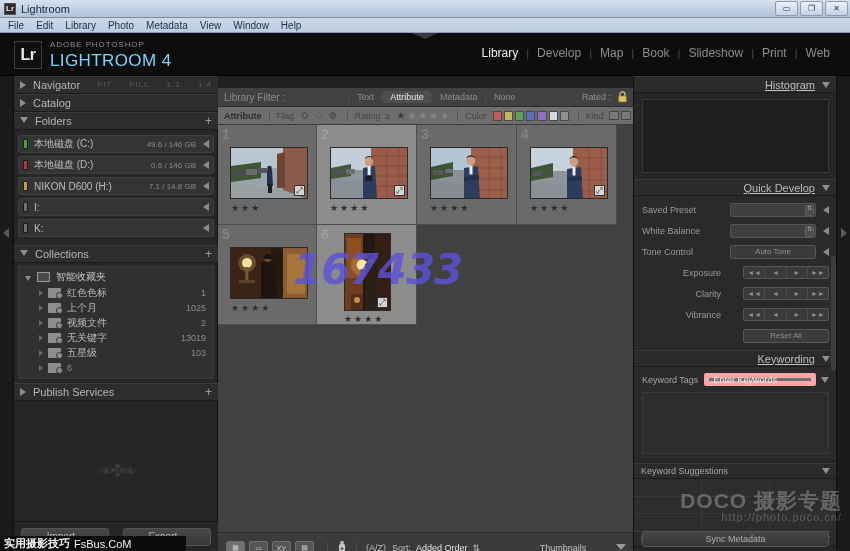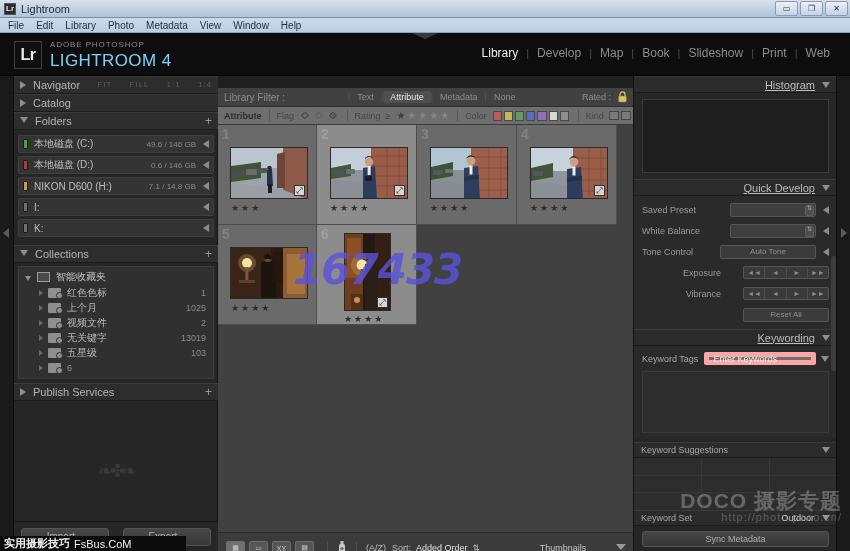--- a/index.html
+++ b/index.html
@@ -238,21 +238,21 @@
     position: absolute; right: 1px; top: 1px; width: 9px; height: 11px;
     background: #4e4e4e; border: 1px solid #5e5e5e; border-radius: 2px;
     font-size: 6px; color: #aaa; text-align: center; line-height: 5px;
   }
   .qd-arr {
     margin-left: 7px; width: 0; height: 0;
     border-top: 4px solid transparent; border-bottom: 4px solid transparent;
     border-right: 6px solid #8b8b8b;
   }
   .auto-tone {
-    width: 96px; height: 14px; background: #3b3b3b; border: 1px solid #565656;
+    width: 86px; height: 14px; background: #3b3b3b; border: 1px solid #565656;
     border-radius: 2px; font-size: 8px; color: #8f8f8f;
     display: flex; align-items: center; justify-content: center;
   }
   .stepper {
     width: 86px; height: 13px; display: flex; border: 1px solid #555; border-radius: 2px;
     overflow: hidden; background: #3a3a3a;
   }
   .stepper div {
     flex: 1; border-right: 1px solid #4c4c4c; font-size: 7px; color: #8e8e8e;
     display: flex; align-items: center; justify-content: center;
@@ -869,20 +869,29 @@
           <div class="qd-row">
             <div class="qd-label r">Exposure</div>
             <div class="stepper">
               <div>◄◄</div>
               <div>◄</div>
               <div>►</div>
               <div>►►</div>
             </div>
           </div>
           <div class="qd-row">
+            <div class="qd-label r">Clarity</div>
+            <div class="stepper">
+              <div>◄◄</div>
+              <div>◄</div>
+              <div>►</div>
+              <div>►►</div>
+            </div>
+          </div>
+          <div class="qd-row">
             <div class="qd-label r">Vibrance</div>
             <div class="stepper">
               <div>◄◄</div>
               <div>◄</div>
               <div>►</div>
               <div>►►</div>
             </div>
           </div>
           <div class="qd-row" style="margin-bottom:0">
             <div class="reset-all">Reset All</div>

